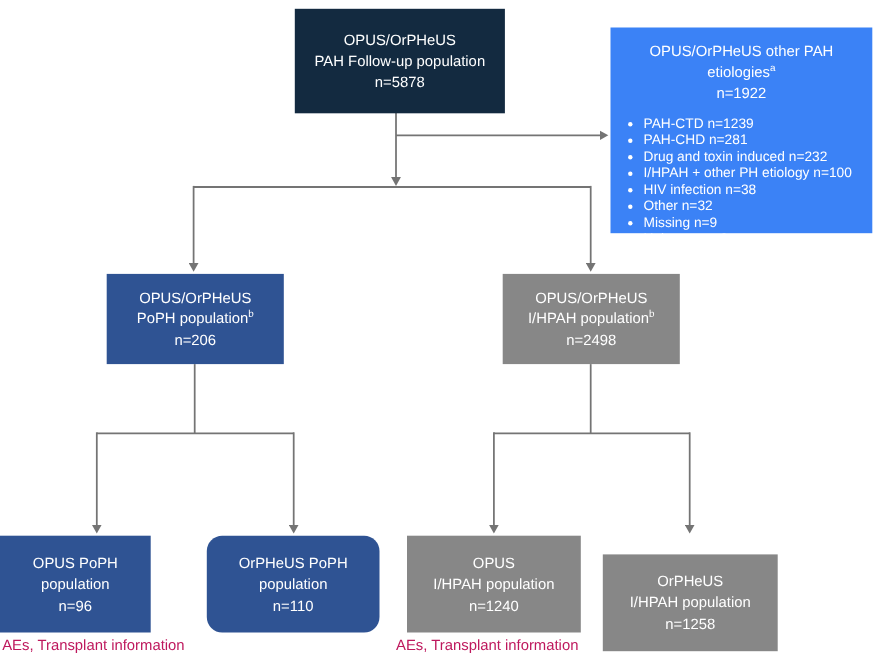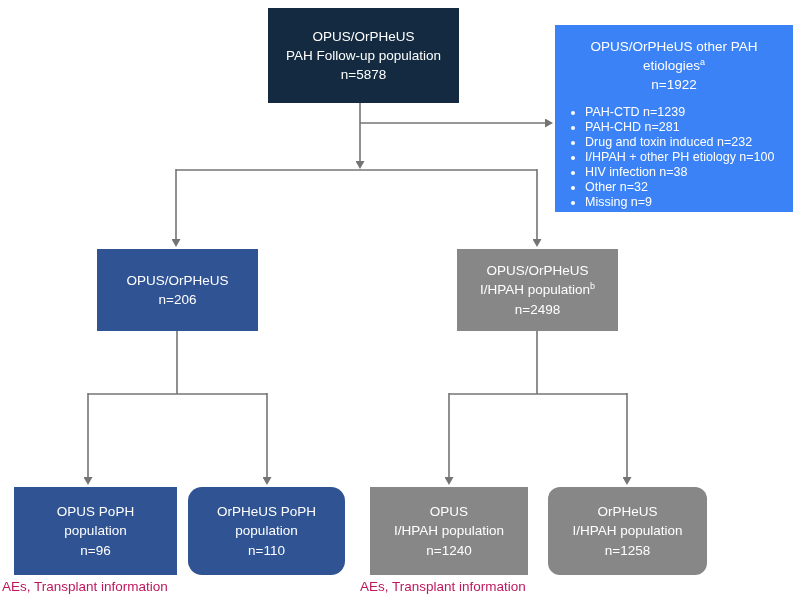--- a/index.html
+++ b/index.html
@@ -70,48 +70,49 @@
       <li>I/HPAH + other PH etiology n=100</li>
       <li>HIV infection n=38</li>
       <li>Other n=32</li>
       <li>Missing n=9</li>
       <li>Unknown n=2</li>
     </ul>
   </div>
 
   <div class="box blue" style="left:97px;top:249px;width:161px;height:82px;">
     <div>OPUS/OrPHeUS</div>
+    <div><span>PoPH population</span><sup>b</sup></div>
     <div>n=206</div>
   </div>
 
   <div class="box gray" style="left:457px;top:249px;width:161px;height:82px;">
     <div>OPUS/OrPHeUS</div>
     <div><span>I/HPAH population</span><sup>b</sup></div>
     <div>n=2498</div>
   </div>
 
-  <div class="box blue" style="left:14px;top:487px;width:163px;height:88px;align-items:center;">
+  <div class="box blue" style="left:0;top:487px;width:137px;height:88px;align-items:center;">
     <div>OPUS PoPH</div>
     <div>population</div>
     <div>n=96</div>
   </div>
 
   <div class="box blue" style="left:188px;top:487px;width:157px;height:88px;border-radius:14px;">
     <div>OrPHeUS PoPH</div>
     <div>population</div>
     <div>n=110</div>
   </div>
 
   <div class="box gray" style="left:370px;top:487px;width:158px;height:88px;">
     <div>OPUS</div>
     <div>I/HPAH population</div>
     <div>n=1240</div>
   </div>
 
-  <div class="box gray" style="left:548px;top:487px;width:159px;height:88px;border-radius:12px;">
+  <div class="box gray" style="left:548px;top:504px;width:159px;height:88px;">
     <div>OrPHeUS</div>
     <div>I/HPAH population</div>
     <div>n=1258</div>
   </div>
 
   <div class="note" style="left:2px;top:579px;">AEs, Transplant information</div>
   <div class="note" style="left:360px;top:579px;">AEs, Transplant information</div>
 
 </div>
 

